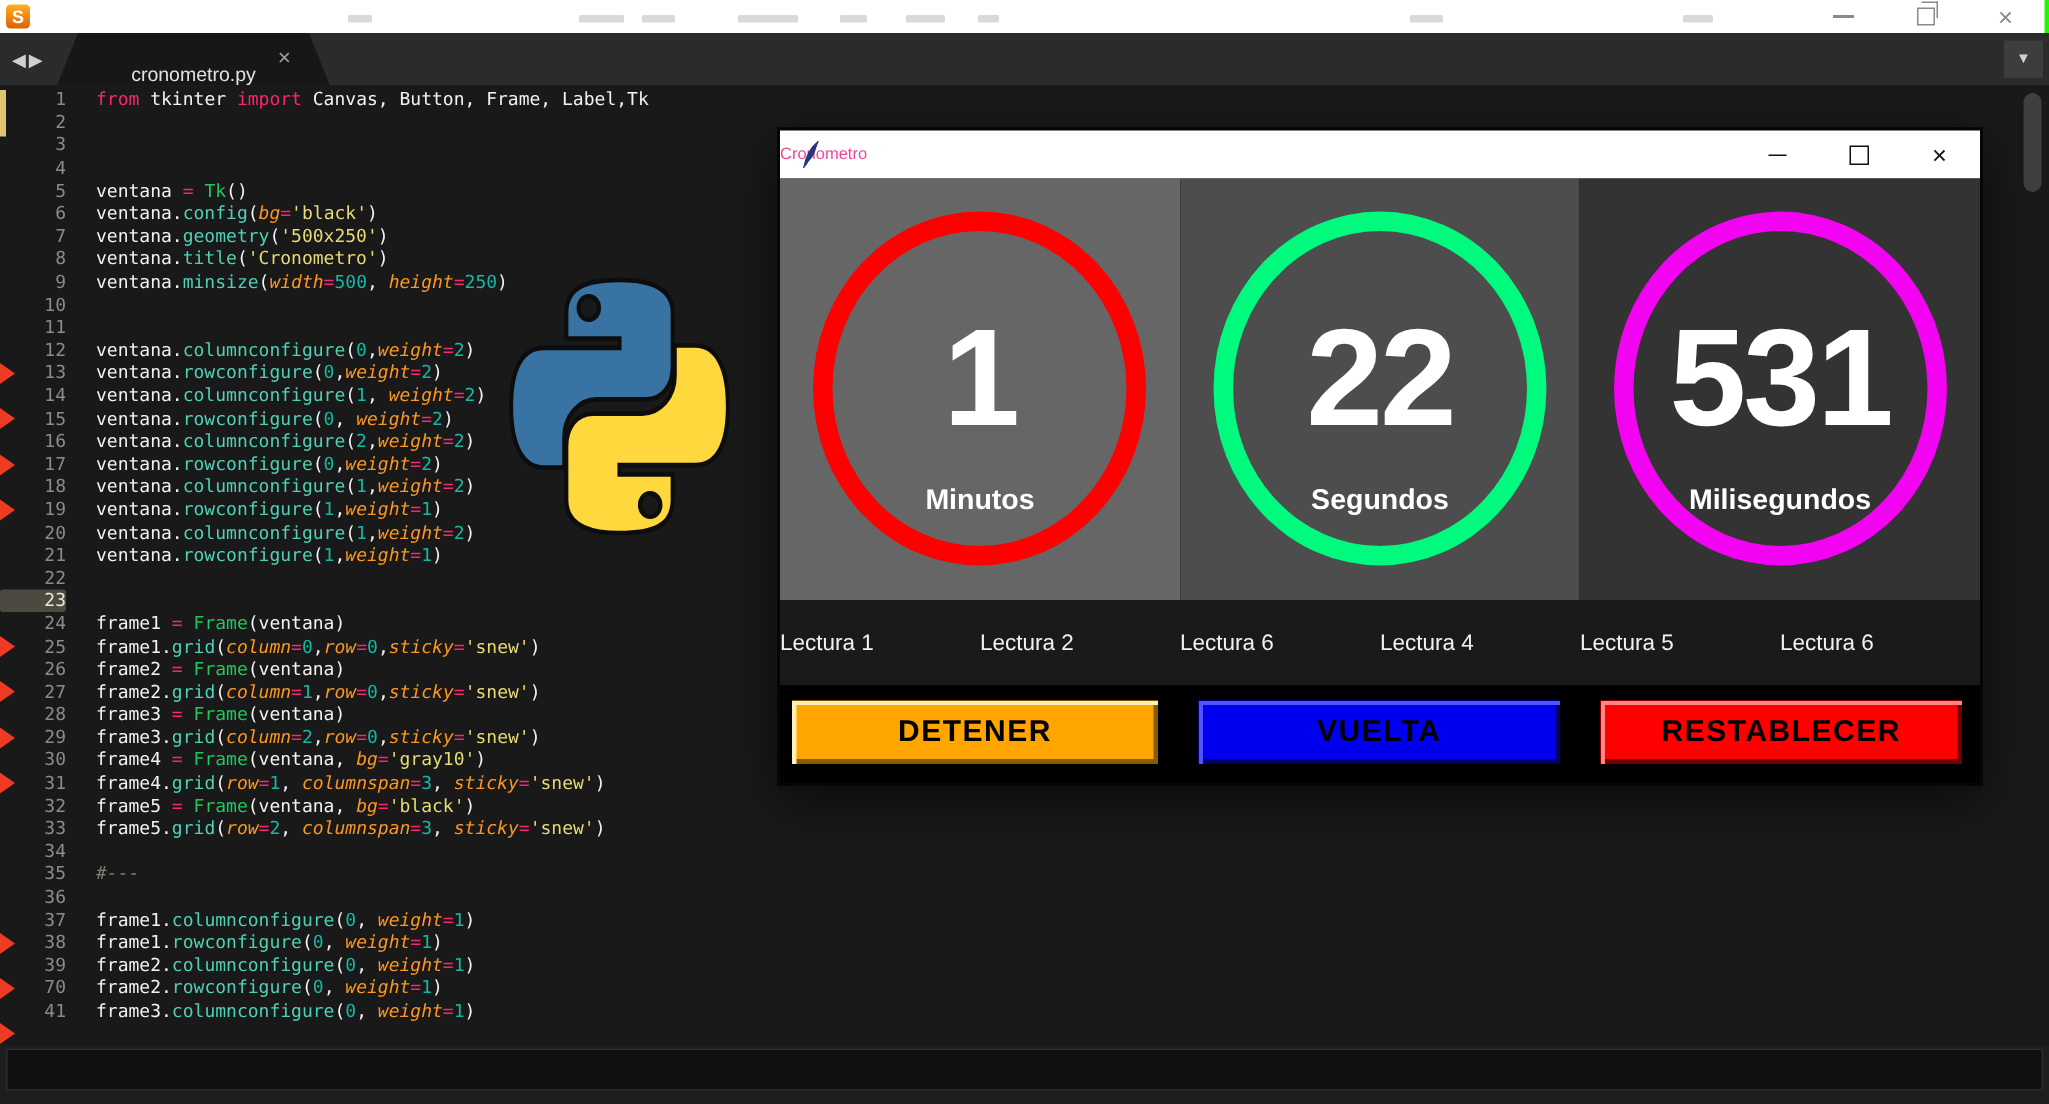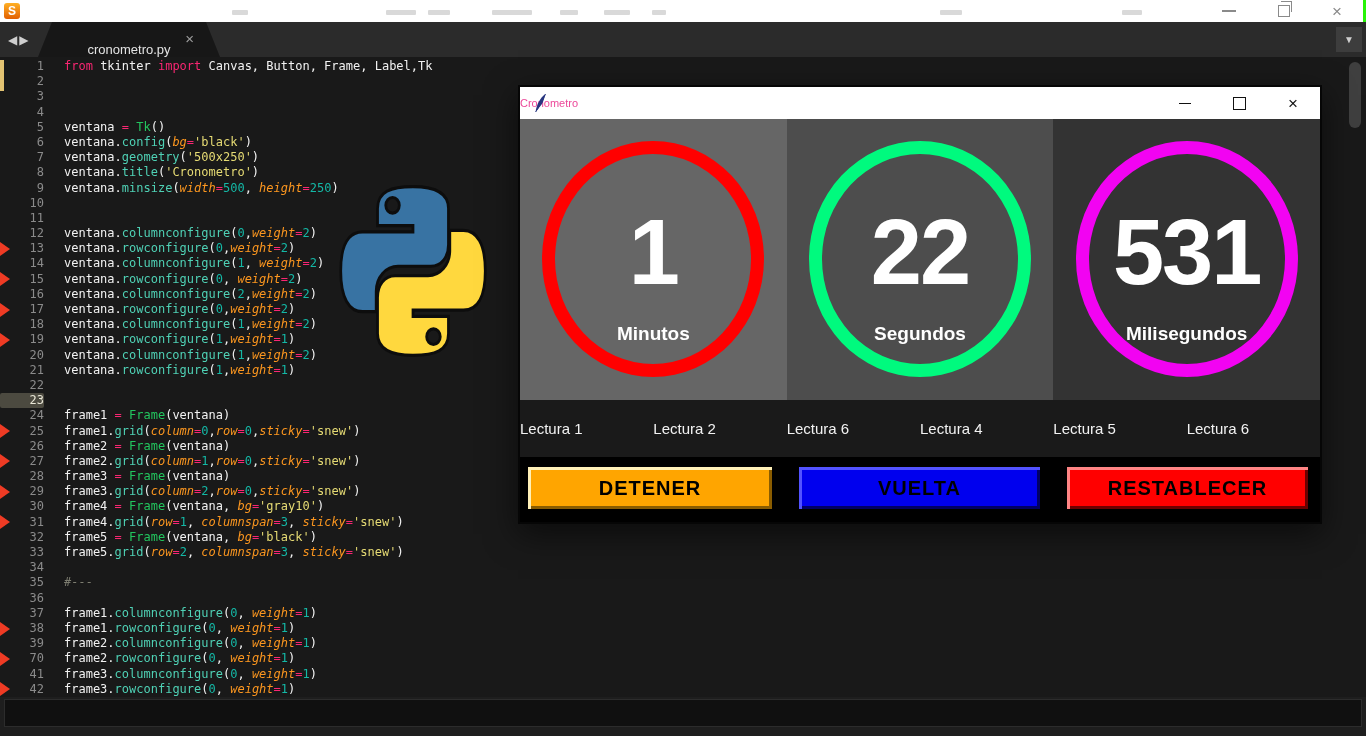--- a/index.html
+++ b/index.html
@@ -144,21 +144,20 @@
       <div class="code-row"><span class="gutter">32</span><span class="code-text"><span class="tk-t">frame5 </span><span class="tk-o">=</span><span class="tk-t"> </span><span class="tk-c">Frame</span><span class="tk-t">(ventana, </span><span class="tk-p">bg</span><span class="tk-o">=</span><span class="tk-s">'black'</span><span class="tk-t">)</span></span></div>
       <div class="code-row"><span class="gutter">33</span><span class="code-text"><span class="tk-t">frame5.</span><span class="tk-f">grid</span><span class="tk-t">(</span><span class="tk-p">row</span><span class="tk-o">=</span><span class="tk-n">2</span><span class="tk-t">, </span><span class="tk-p">columnspan</span><span class="tk-o">=</span><span class="tk-n">3</span><span class="tk-t">, </span><span class="tk-p">sticky</span><span class="tk-o">=</span><span class="tk-s">'snew'</span><span class="tk-t">)</span></span></div>
       <div class="code-row"><span class="gutter">34</span><span class="code-text"></span></div>
       <div class="code-row"><span class="gutter">35</span><span class="code-text"><span class="tk-cm">#---</span></span></div>
       <div class="code-row"><span class="gutter">36</span><span class="code-text"></span></div>
       <div class="code-row"><span class="gutter">37</span><span class="code-text"><span class="tk-t">frame1.</span><span class="tk-f">columnconfigure</span><span class="tk-t">(</span><span class="tk-n">0</span><span class="tk-t">, </span><span class="tk-p">weight</span><span class="tk-o">=</span><span class="tk-n">1</span><span class="tk-t">)</span></span></div>
       <div class="code-row"><span class="gutter">38</span><span class="code-text"><span class="tk-t">frame1.</span><span class="tk-f">rowconfigure</span><span class="tk-t">(</span><span class="tk-n">0</span><span class="tk-t">, </span><span class="tk-p">weight</span><span class="tk-o">=</span><span class="tk-n">1</span><span class="tk-t">)</span></span></div>
       <div class="code-row"><span class="gutter">39</span><span class="code-text"><span class="tk-t">frame2.</span><span class="tk-f">columnconfigure</span><span class="tk-t">(</span><span class="tk-n">0</span><span class="tk-t">, </span><span class="tk-p">weight</span><span class="tk-o">=</span><span class="tk-n">1</span><span class="tk-t">)</span></span></div>
       <div class="code-row"><span class="gutter">70</span><span class="code-text"><span class="tk-t">frame2.</span><span class="tk-f">rowconfigure</span><span class="tk-t">(</span><span class="tk-n">0</span><span class="tk-t">, </span><span class="tk-p">weight</span><span class="tk-o">=</span><span class="tk-n">1</span><span class="tk-t">)</span></span></div>
       <div class="code-row"><span class="gutter">41</span><span class="code-text"><span class="tk-t">frame3.</span><span class="tk-f">columnconfigure</span><span class="tk-t">(</span><span class="tk-n">0</span><span class="tk-t">, </span><span class="tk-p">weight</span><span class="tk-o">=</span><span class="tk-n">1</span><span class="tk-t">)</span></span></div>
-      <div class="code-row"><span class="gutter">42</span><span class="code-text"><span class="tk-t">frame3.</span><span class="tk-f">rowconfigure</span><span class="tk-t">(</span><span class="tk-n">0</span><span class="tk-t">, </span><span class="tk-p">weight</span><span class="tk-o">=</span><span class="tk-n">1</span><span class="tk-t">)</span></span></div>
     </div>
   <div id="gutter-markers">
       <div class="diff-arrow" style="top: 184.78px;"></div>
       <div class="diff-arrow" style="top: 215.16px;"></div>
       <div class="diff-arrow" style="top: 245.54px;"></div>
       <div class="diff-arrow" style="top: 275.92px;"></div>
       <div class="diff-arrow" style="top: 367.06px;"></div>
       <div class="diff-arrow" style="top: 397.44px;"></div>
       <div class="diff-arrow" style="top: 427.82px;"></div>
       <div class="diff-arrow" style="top: 458.2px;"></div>

